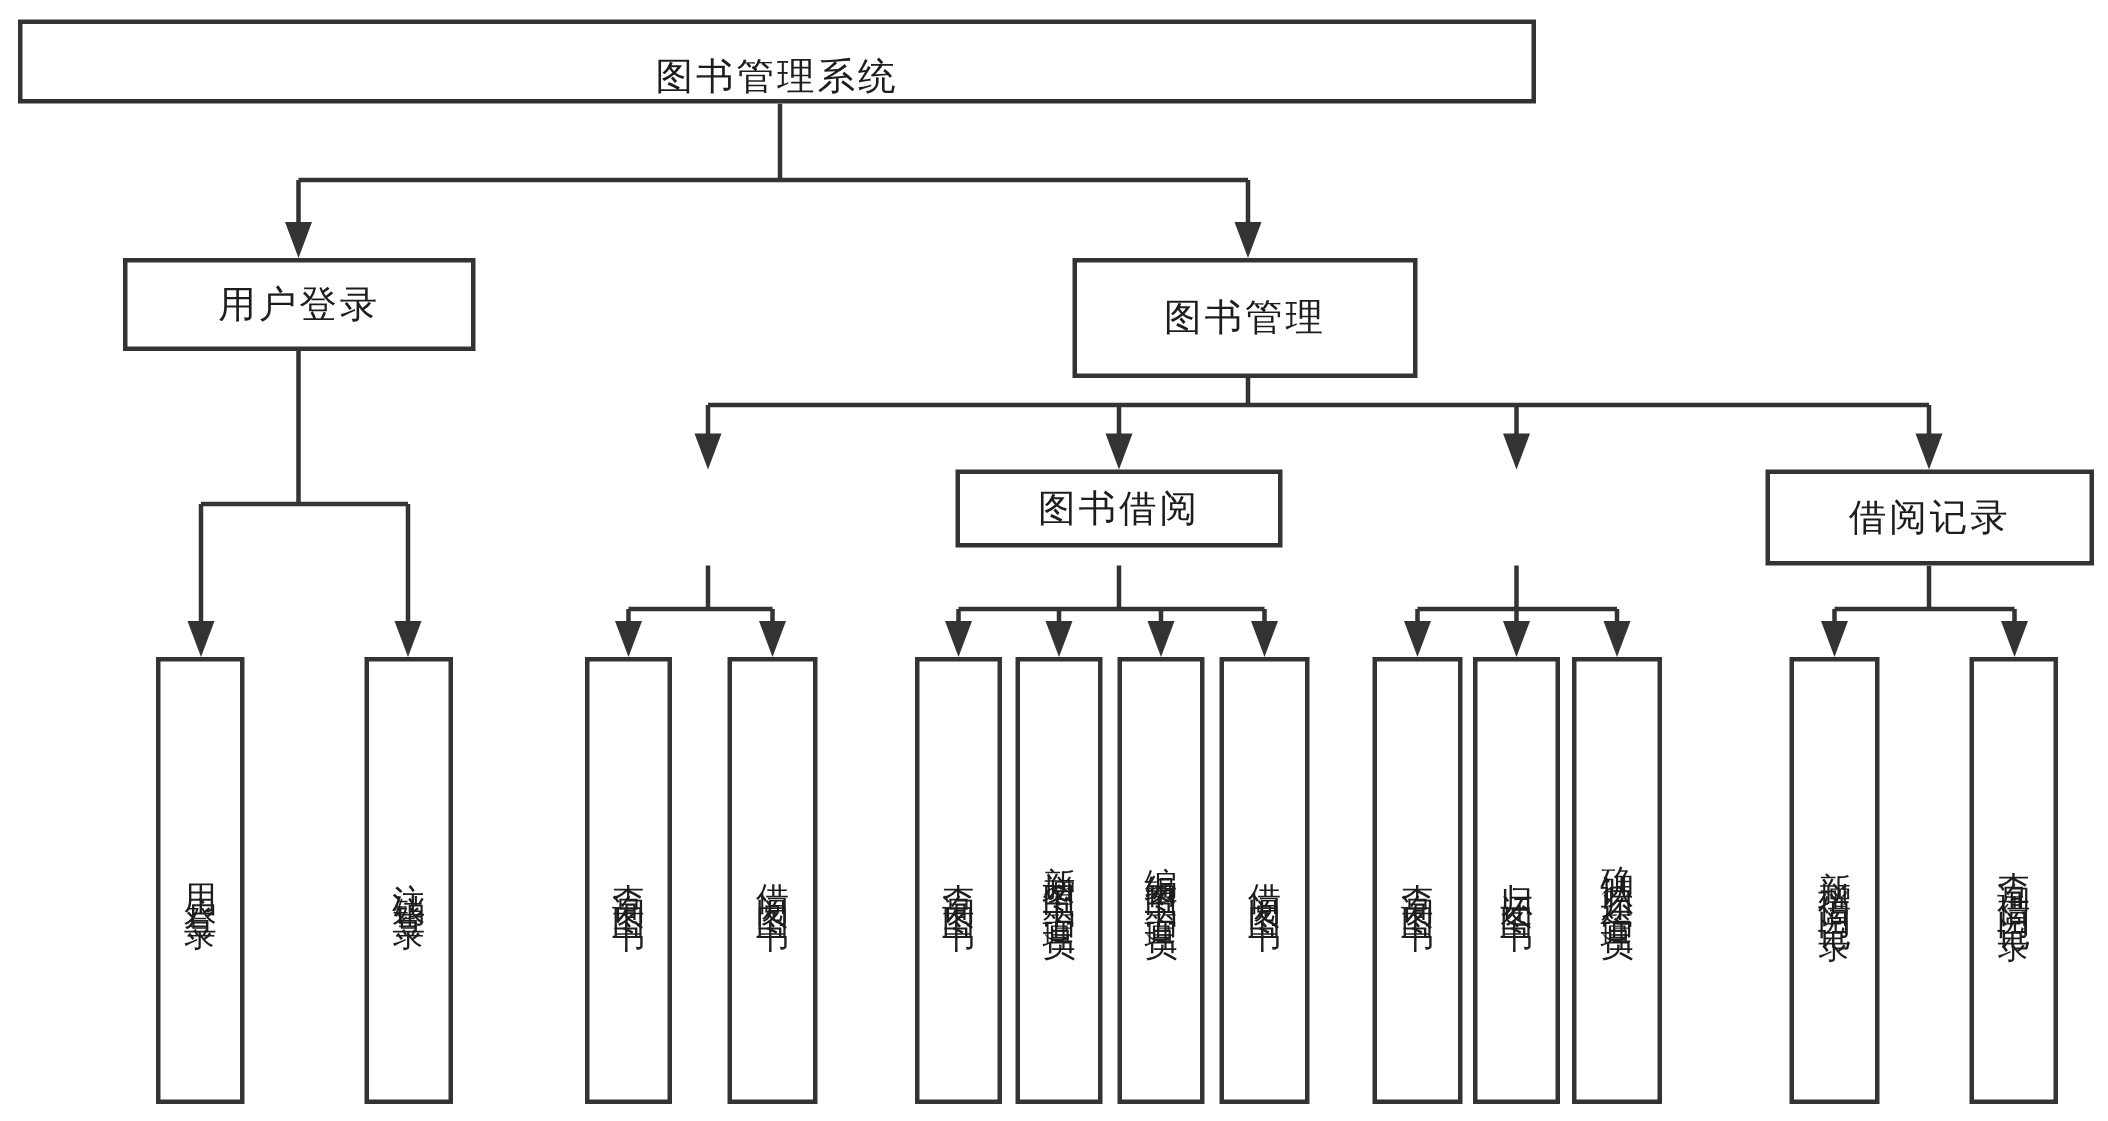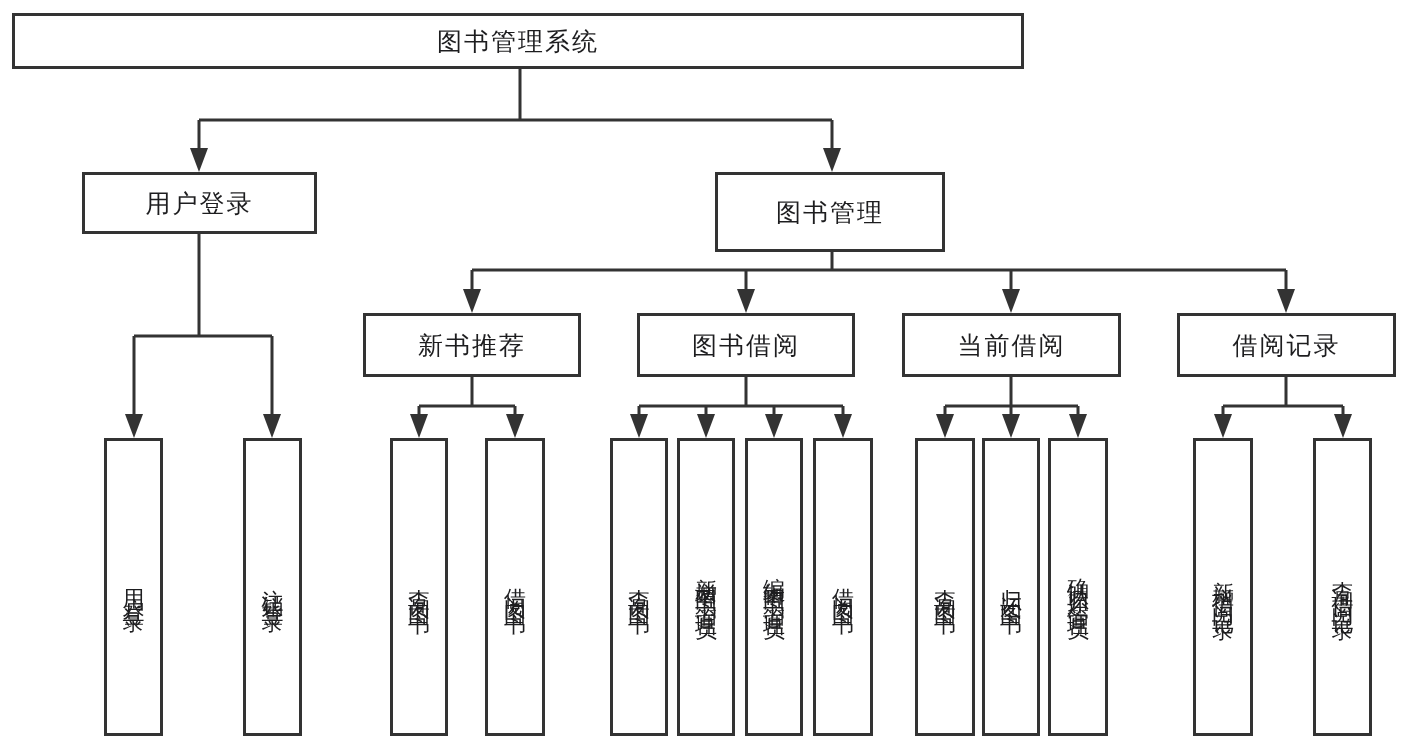--- a/index.html
+++ b/index.html
@@ -109,39 +109,33 @@
       <polygon points="1002,414 1020,414 1011,438"></polygon>
       <polygon points="1069,414 1087,414 1078,438"></polygon>
     </g>
     <g>
       <path d="M1286 377 L1286 406 M1223 406 L1343 406 M1223 406 L1223 416 M1343 406 L1343 416"></path>
       <polygon points="1214,414 1232,414 1223,438"></polygon>
       <polygon points="1334,414 1352,414 1343,438"></polygon>
     </g>
   </svg>
 
-  <div class="node hbox" style="left:12px; top:13px; width:1012px; height:56px;">
+  <div class="node hbox" style="left:12px; top:13px; width:1012px; height:56px;align-items:flex-end;">
     <span class="lbl">图书管理系统</span>
   </div>
 
   <div class="node hbox" style="left:82px; top:172px; width:235px; height:62px;">
     <span class="lbl">用户登录</span>
   </div>
   <div class="node hbox" style="left:715px; top:172px; width:230px; height:80px;">
     <span class="lbl">图书管理</span>
   </div>
 
-  <div class="node hbox" style="left:363px; top:313px; width:218px; height:64px;">
-    <span class="lbl">新书推荐</span>
-  </div>
-  <div class="node hbox" style="left:637px; top:313px; width:218px; height:64px;">
+  <div class="node hbox" style="left:637px; top:313px; width:218px; height:52px;">
     <span class="lbl">图书借阅</span>
-  </div>
-  <div class="node hbox" style="left:902px; top:313px; width:219px; height:64px;">
-    <span class="lbl">当前借阅</span>
   </div>
   <div class="node hbox" style="left:1177px; top:313px; width:219px; height:64px;">
     <span class="lbl">借阅记录</span>
   </div>
 
   <div class="node vbox" style="left:104px; top:438px; width:59px; height:298px;">
     <span class="lbl">用户登录</span>
   </div>
   <div class="node vbox" style="left:243px; top:438px; width:59px; height:298px;">
     <span class="lbl">注销登录</span>

